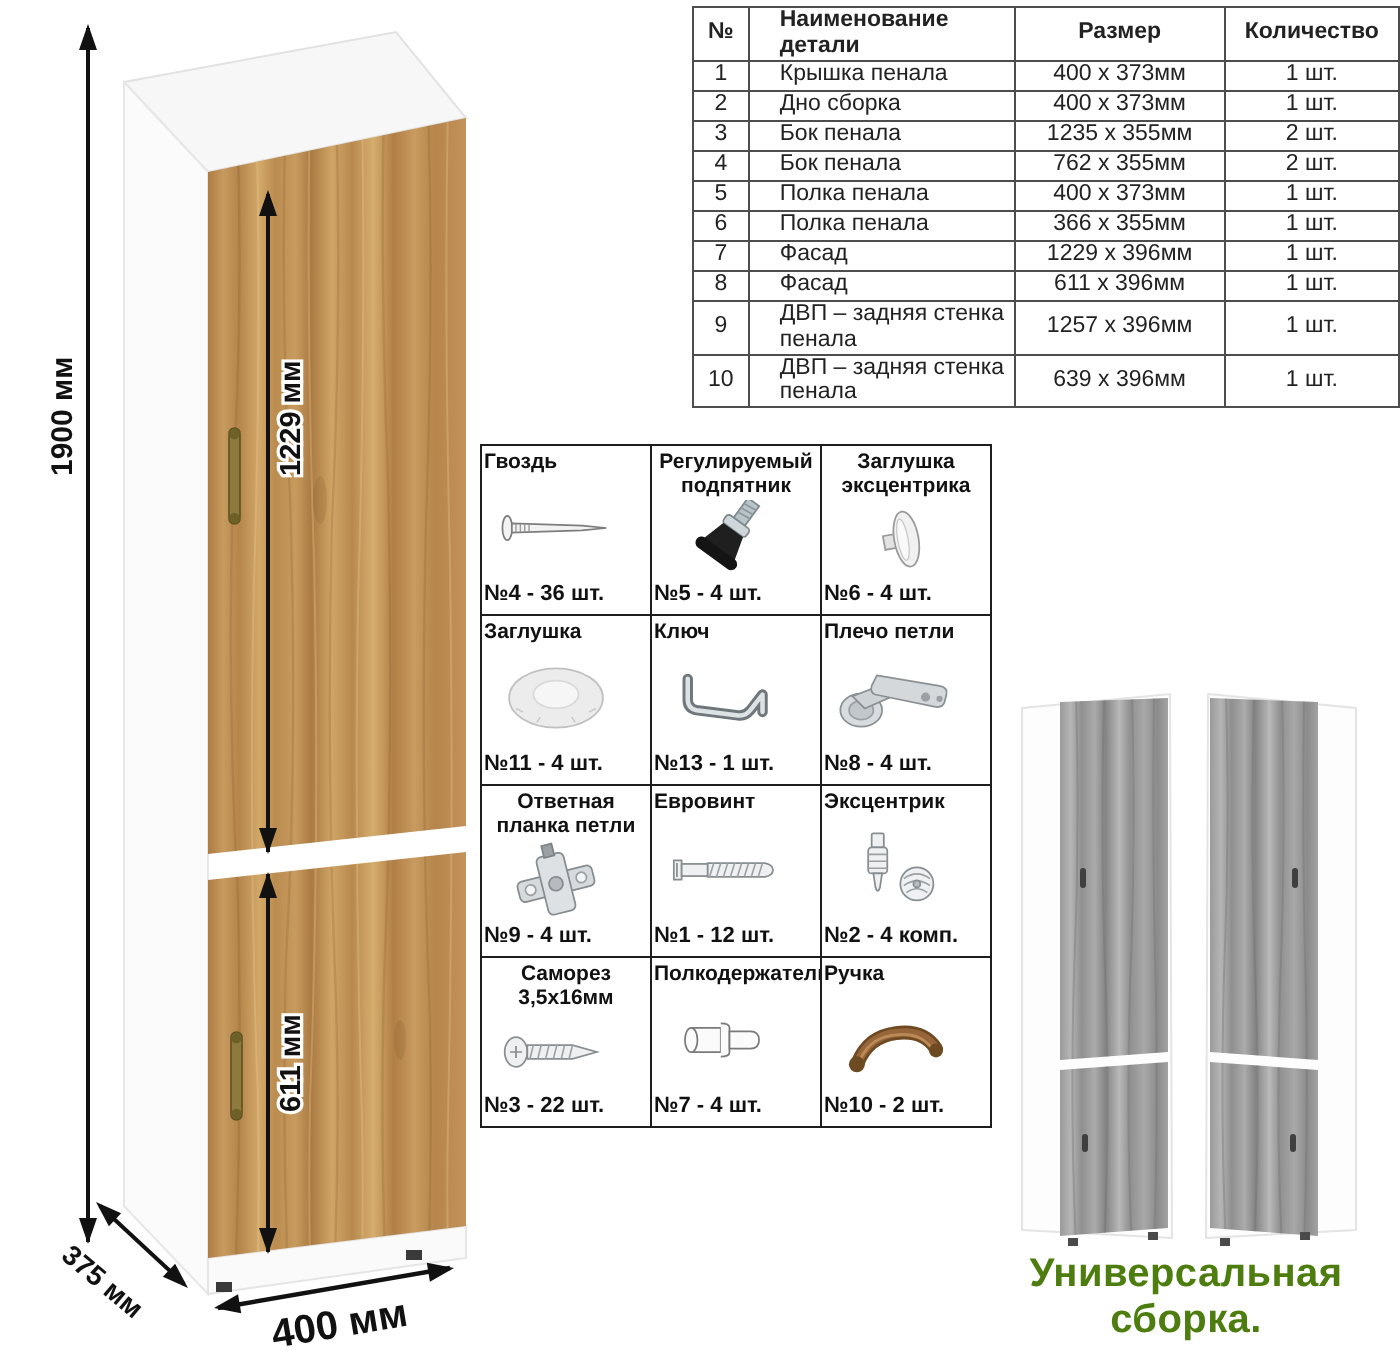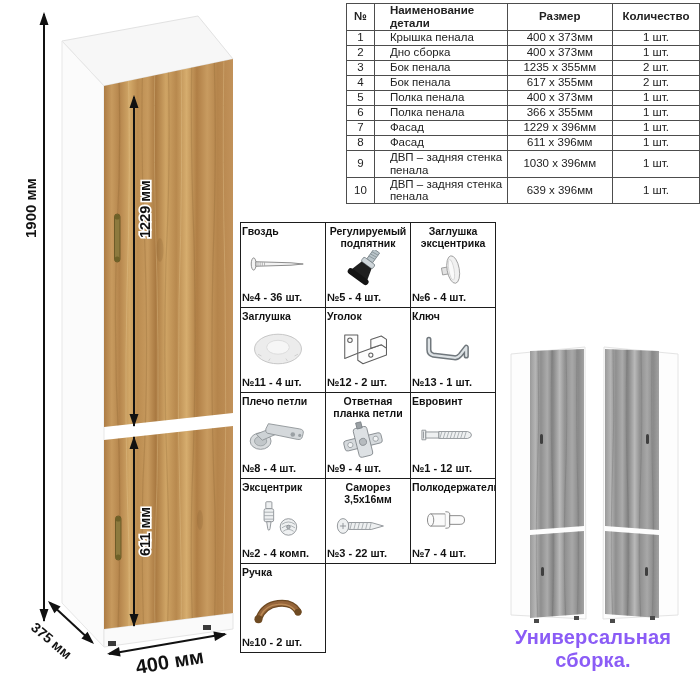--- a/index.html
+++ b/index.html
@@ -24,21 +24,21 @@
            grid-template-columns:85px 85px 85px;
            grid-template-rows:85px 85px 86px 85px 89px;}
   .hw-cell{border:1px solid #1d1d1d;margin:0 -1px -1px 0;background:#fff;
            display:flex;flex-direction:column;justify-content:space-between;
            align-items:flex-start;padding:3px 1px 4px 1px;box-sizing:border-box;overflow:hidden;}
   .hw-title{font-weight:bold;font-size:10.5px;line-height:1.12;text-align:center;color:#111;}
   .hw-icon{flex:1;display:flex;align-items:center;justify-content:center;min-height:0;}
   .hw-qty{font-weight:bold;font-size:11px;color:#111;white-space:nowrap;}
 
   .caption{position:absolute;left:486px;top:626px;width:214px;text-align:center;
-           font-weight:bold;font-size:20px;color:#8b5cf6;letter-spacing:0.2px;}
+           font-weight:bold;font-size:20px;color:#4d7c0f;letter-spacing:0.2px;}
   .abs{position:absolute;}
   .hidden-defs{position:absolute;width:0;height:0;overflow:hidden;}
 </style>
 </head>
 <body>
 
 <div class="canvas">
 
   <svg class="hidden-defs" aria-hidden="true">
     <defs>
@@ -301,21 +301,21 @@
         </tr>
         <tr>
           <td class="c0">3</td>
           <td class="c1">Бок пенала</td>
           <td class="c2">1235 х 355мм</td>
           <td class="c3">2 шт.</td>
         </tr>
         <tr>
           <td class="c0">4</td>
           <td class="c1">Бок пенала</td>
-          <td class="c2">617 х 355мм</td>
+          <td class="c2">762 х 355мм</td>
           <td class="c3">2 шт.</td>
         </tr>
         <tr>
           <td class="c0">5</td>
           <td class="c1">Полка пенала</td>
           <td class="c2">400 х 373мм</td>
           <td class="c3">1 шт.</td>
         </tr>
         <tr>
           <td class="c0">6</td>
@@ -331,21 +331,21 @@
         </tr>
         <tr>
           <td class="c0">8</td>
           <td class="c1">Фасад</td>
           <td class="c2">611 х 396мм</td>
           <td class="c3">1 шт.</td>
         </tr>
         <tr>
           <td class="c0">9</td>
           <td class="c1">ДВП – задняя стенка пенала</td>
-          <td class="c2">1030 х 396мм</td>
+          <td class="c2">1257 х 396мм</td>
           <td class="c3">1 шт.</td>
         </tr>
         <tr>
           <td class="c0">10</td>
           <td class="c1">ДВП – задняя стенка пенала</td>
           <td class="c2">639 х 396мм</td>
           <td class="c3">1 шт.</td>
         </tr>
       </tbody>
   </table>
@@ -379,29 +379,20 @@
         <div class="hw-qty">№6 - 4 шт.</div>
       </div>
       <div class="hw-cell">
         <div class="hw-title">Заглушка</div>
         <div class="hw-icon">
           <svg viewBox="0 0 70 46" width="72" height="40">
             <use href="#cap-icon" xlink:href="#cap-icon"></use>
           </svg>
         </div>
         <div class="hw-qty">№11 - 4 шт.</div>
-      </div>
-      <div class="hw-cell">
-        <div class="hw-title">Уголок</div>
-        <div class="hw-icon">
-          <svg viewBox="0 0 70 46" width="72" height="40">
-            <use href="#corner-bracket-icon" xlink:href="#corner-bracket-icon"></use>
-          </svg>
-        </div>
-        <div class="hw-qty">№12 - 2 шт.</div>
       </div>
       <div class="hw-cell">
         <div class="hw-title">Ключ</div>
         <div class="hw-icon">
           <svg viewBox="0 0 70 46" width="72" height="40">
             <use href="#hex-key-icon" xlink:href="#hex-key-icon"></use>
           </svg>
         </div>
         <div class="hw-qty">№13 - 1 шт.</div>
       </div>

